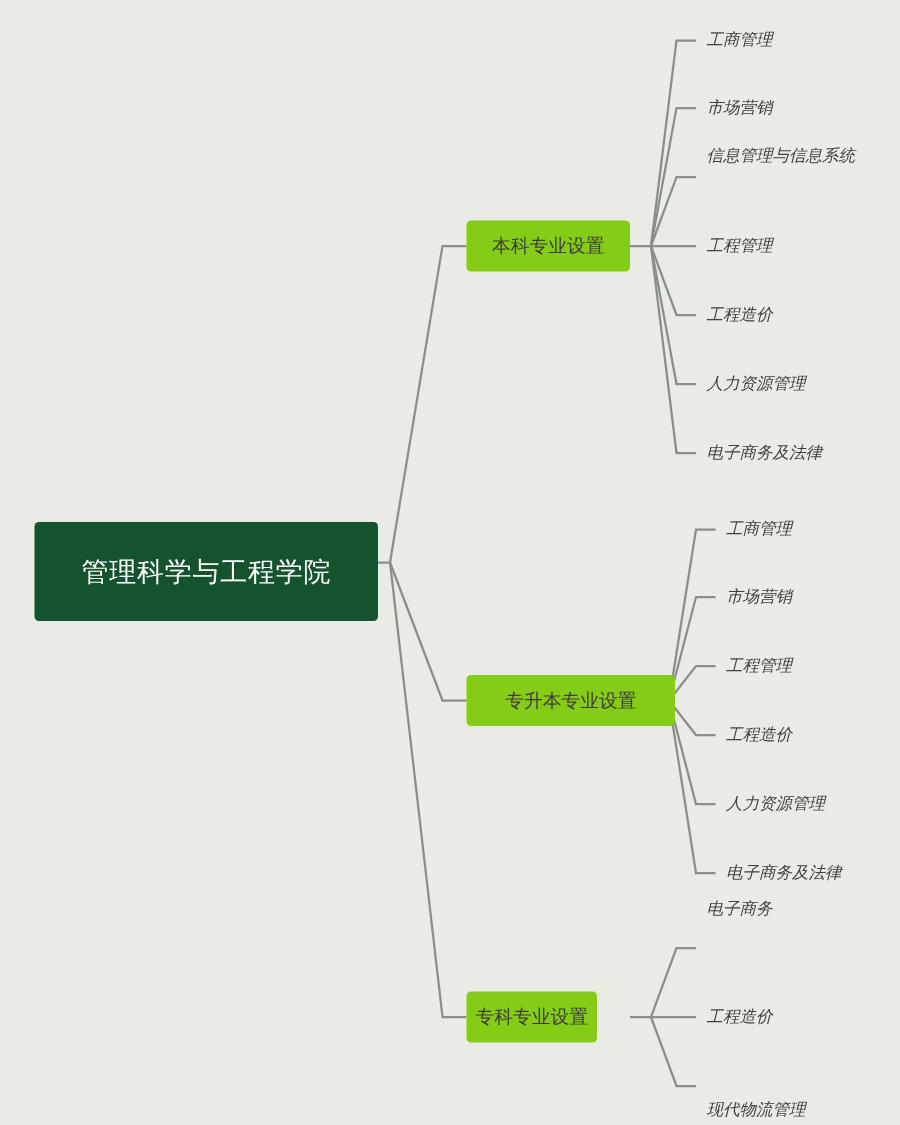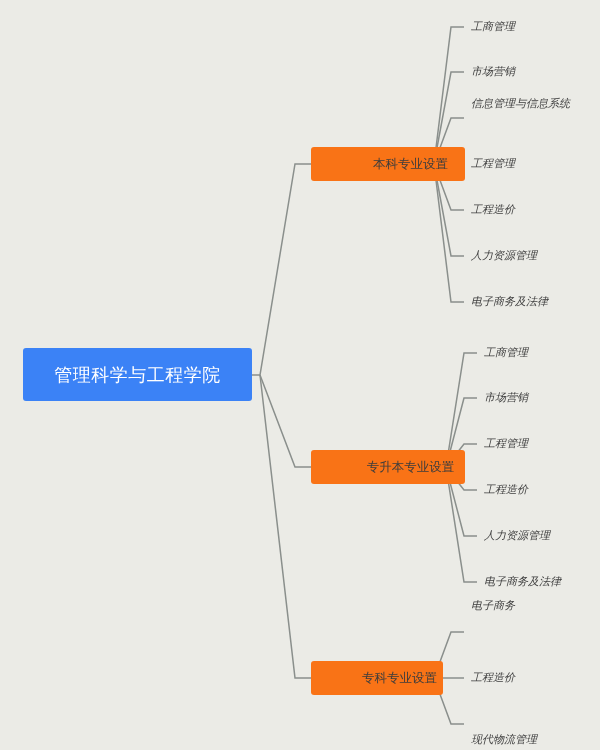--- a/index.html
+++ b/index.html
@@ -5,31 +5,31 @@
     html, body { margin: 0; padding: 0; }
     body {
       width: 600px; height: 750px; overflow: hidden;
       background: #ebebe6;
       font-family: "DejaVu Sans", "Liberation Sans", sans-serif;
       position: relative;
     }
     #canvas { position: absolute; left: 0; top: 0; width: 600px; height: 750px; }
     svg.links { position: absolute; left: 0; top: 0; }
     .root {
-      position: absolute; left: 23px; top: 348px; width: 229px; height: 53px;
-      background: #3b82f6; border-radius: 3px;
+      position: absolute; left: 23px; top: 348px; width: 229px; height: 66px;
+      background: #14532d; border-radius: 3px;
       color: #ffffff; font-size: 18px;
       display: flex; align-items: center; justify-content: center;
       letter-spacing: 0.5px;
     }
     .branch {
       position: absolute; height: 34px;
-      background: #f97316; border-radius: 3px;
+      background: #84cc16; border-radius: 3px;
       color: #3d3d3d; font-size: 12.5px;
-      display: flex; align-items: center; justify-content: center; padding-left: 45px;
+      display: flex; align-items: center; justify-content: center;
     }
     .leaf {
       position: absolute; height: 16px; line-height: 16px;
       color: #3f3f3f; font-size: 11px; white-space: nowrap; font-style: italic;
     }
   </style>
 </head>
 <body>
 
 <div id="canvas">
@@ -61,21 +61,21 @@
     </g>
   </svg>
 
   <div class="root">
     <span>管理科学与工程学院</span>
   </div>
 
   <div class="branch" style="left:311px; top:147px; width:109px;">
     <span>本科专业设置</span>
   </div>
-  <div class="branch" style="left:311px; top:450px; width:109px;">
+  <div class="branch" style="left:311px; top:450px; width:139px;">
     <span>专升本专业设置</span>
   </div>
   <div class="branch" style="left:311px; top:661px; width:87px;">
     <span>专科专业设置</span>
   </div>
 
   <div class="leaf" style="left:471px; top:19px;">工商管理</div>
   <div class="leaf" style="left:471px; top:64px;">市场营销</div>
   <div class="leaf" style="left:471px; top:96px;">信息管理与信息系统</div>
   <div class="leaf" style="left:471px; top:156px;">工程管理</div>

